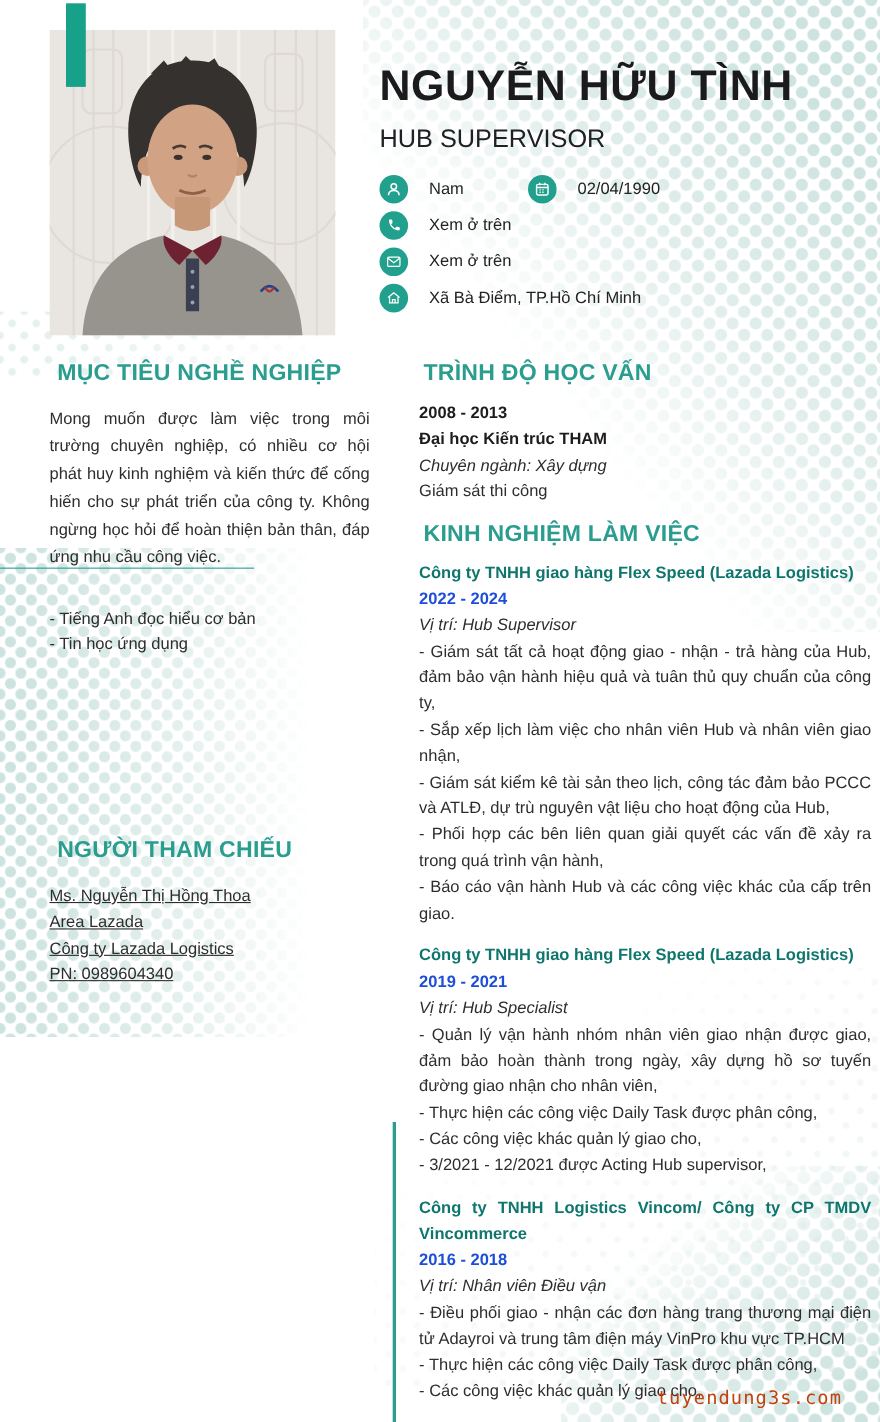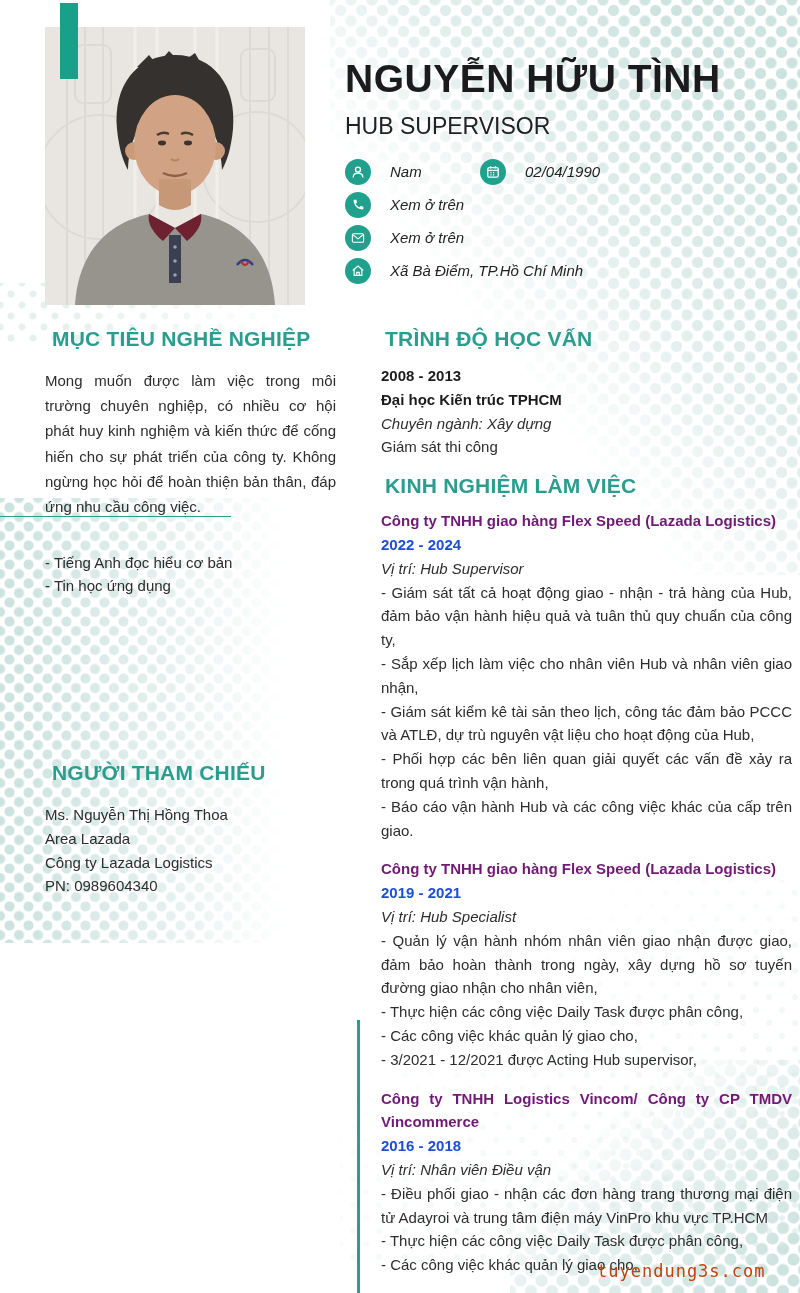--- a/index.html
+++ b/index.html
@@ -38,21 +38,21 @@
 
   .content { position:absolute; inset:0; z-index:2;padding-left:32px; }
 
   
   #accent-bar { position:absolute; left:60px; top:3px; width:18px; height:76px; background:#18a189; z-index:6; }
   #photo { position:absolute; left:45px; top:27px; width:260px; height:278px; z-index:4; }
   #name  { position:absolute; left:345px; top:56px; font-size:39px; line-height:46px; font-weight:700; color:#1b1b1d; letter-spacing:.5px; }
   #job-title { position:absolute; left:345px; top:112px; font-size:23px; line-height:28px; color:#202124; }
 
   #contact { position:absolute; left:345px; top:155px; width:440px; }
-  .c-row { display:flex; align-items:center; height:33px;font-style:italic; }
+  .c-row { display:flex; align-items:center; height:33px; }
   .c-cell { display:flex; align-items:center; }
   .c-cell.first { width:135px; }
   .icon-circle { width:26px; height:26px; border-radius:50%; background:#21a08e; display:flex; align-items:center; justify-content:center; flex:0 0 26px; }
   .icon-circle svg { display:block; }
   .c-text { margin-left:19px; font-size:15px; color:#222; }
 
   
   .sec-h { font-size:21px; font-weight:700; color:#2a9d8f; letter-spacing:.2px; }
 
   
@@ -61,33 +61,33 @@
   #objective   { top:327px; }
   #objective p { margin-top:17px; font-size:15px; line-height:25.2px; text-align:justify; }
   #divider-objective { position:absolute; left:0; top:516px; width:231px; height:1px; background:#2a9d8f; }
   #certificates{ top:531px; }
   #certificates .l-items { margin-top:20px; }
   #certificates .l-item { font-size:15px; line-height:23.2px; }
   #hobbies     { top:629px; }
   #hobbies .l-items { margin-top:21px; }
   #hobbies .l-item { font-size:15px; line-height:24px; text-align:justify; }
   #reference   { top:761px; }
-  #reference .l-items { margin-top:18px; }
+  #reference .l-items { margin-top:18px;text-decoration:underline; }
   #reference .l-item { font-size:15px; line-height:23.8px; }
 
   
   #right-col { position:absolute; left:381px; top:327px; width:411px; color:#2d2d2d; }
   #right-col .sec-h { padding-left:4px; }
   .edu-lines { margin-top:13px; font-size:15px; line-height:23.8px; }
   .b { font-weight:700; color:#1c1c1c; }
   .i { font-style:italic; }
   #exp-heading { margin-top:15px; }
   #jobs { margin-top:11px; }
   .job { margin-bottom:15px; font-size:15px; line-height:23.8px; }
-  .job-company { font-weight:700; color:#701a75; text-align:justify; }
+  .job-company { font-weight:700; color:#0f766e; text-align:justify; }
   .job-period  { font-weight:700; color:#1d4ed8; }
   .job-position{ font-style:italic; }
   .job-bullets .bullet { text-align:justify; }
 
   #timeline-accent-line { position:absolute; left:357px; top:1020px; width:3px; height:273px; background:#2a9d8f; z-index:3; }
 
   #watermark { position:absolute; left:597px; top:1261px; font-family:"DejaVu Sans Mono", monospace; font-size:17px; color:#c2410c; letter-spacing:1px; z-index:5; }
 </style>
 </head>
 <body>
@@ -236,21 +236,21 @@
           <div class="l-item">Công ty Lazada Logistics</div>
           <div class="l-item">PN: 0989604340</div>
         </div>
     </section>
 
     <div id="right-col">
       <section>
         <h2 class="sec-h">TRÌNH ĐỘ HỌC VẤN</h2>
         <div class="edu-lines">
           <div class="b">2008 - 2013</div>
-          <div class="b">Đại học Kiến trúc TPHCM</div>
+          <div class="b">Đại học Kiến trúc THAM</div>
           <div class="i">Chuyên ngành: Xây dựng</div>
           <div>Giám sát thi công</div>
         </div>
       </section>
 
       <section>
         <h2 class="sec-h" id="exp-heading">KINH NGHIỆM LÀM VIỆC</h2>
         <div id="jobs">
   <article class="job">
     <div class="job-company">Công ty TNHH giao hàng Flex Speed (Lazada Logistics)</div>

